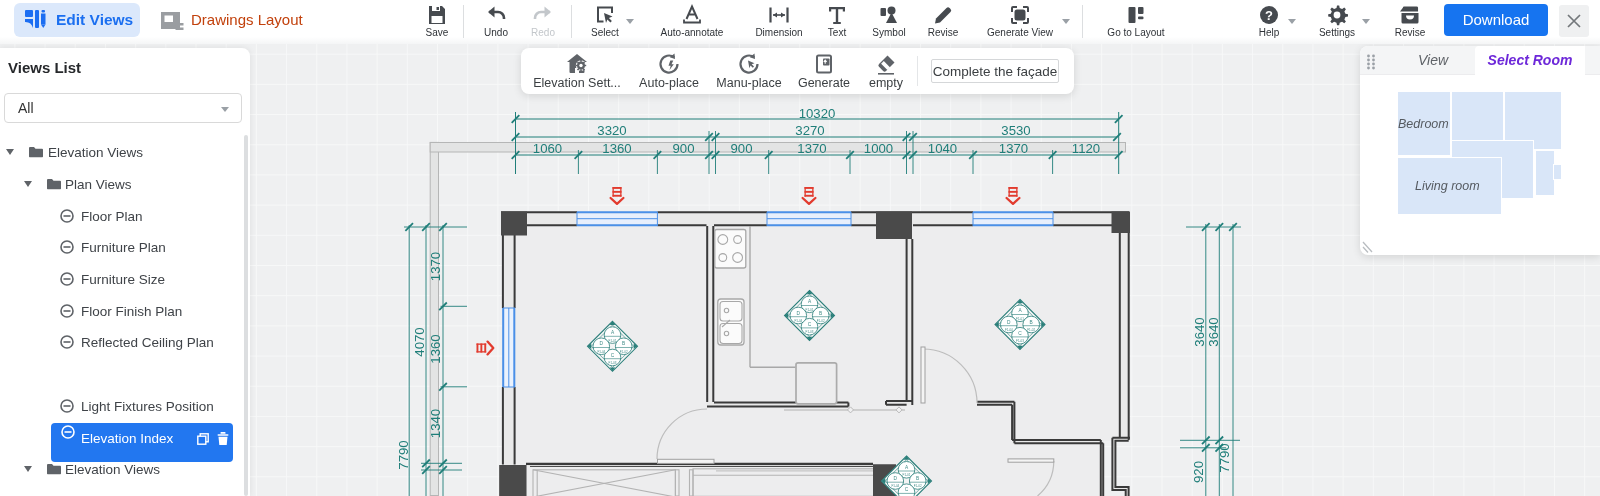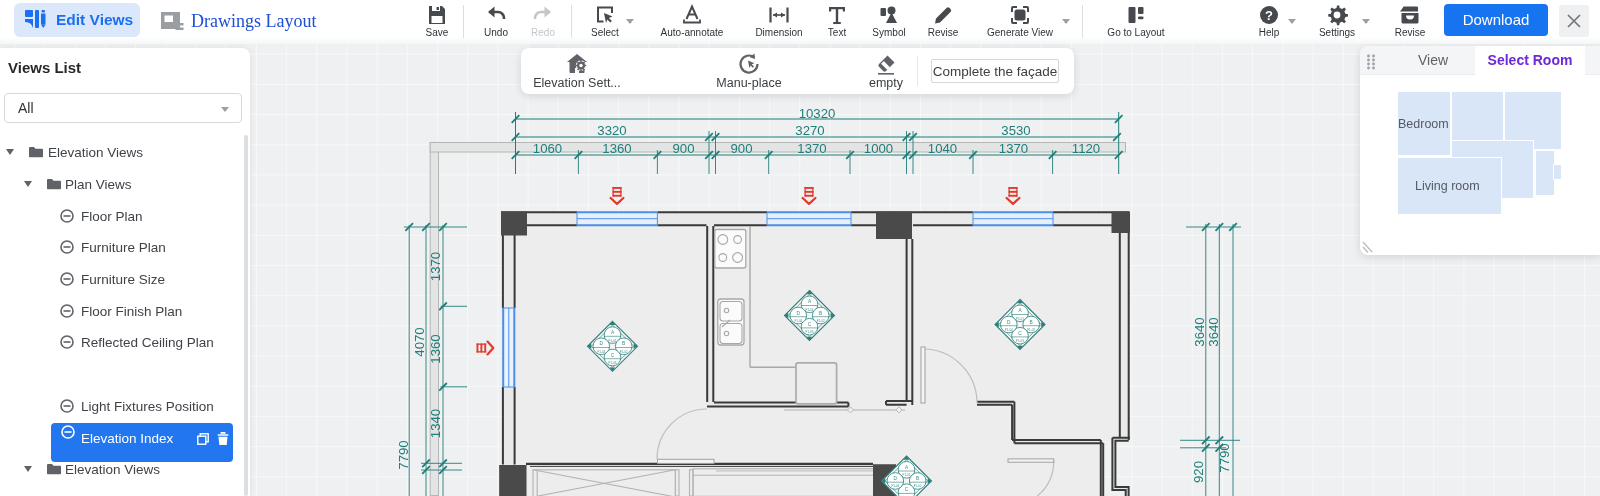--- a/index.html
+++ b/index.html
@@ -9,21 +9,21 @@
   background-color:#eff0f1;
   background-image:linear-gradient(#f7f8f8 1px, transparent 1px), linear-gradient(90deg,#f7f8f8 1px, transparent 1px);
   background-size:30.2px 30.2px; background-position:14.4px 9.7px; }
 #plan { position:absolute; left:0; top:0; width:1600px; height:496px; }
 
 #topbar { position:absolute; left:0; top:0; width:1600px; height:44px; background:#fff; z-index:30; }
 #topbar .shade { position:absolute; left:0; top:37px; width:1600px; height:7px; background:linear-gradient(#fff,#f4f5f6); }
 .pill { position:absolute; left:14px; top:3px; width:126px; height:34px; background:#dbe8fb; border-radius:6px; }
 .pill .txt { position:absolute; left:42px; top:8px; font-size:15.5px; font-weight:bold; color:#1b6ff0; }
 .dlab { position:absolute; left:161px; top:0; height:44px; }
-.dlab .txt { position:absolute; left:30px; top:11px; font-size:18px; color:#1d4ed8; white-space:nowrap;font-family:Liberation Serif, serif; }
+.dlab .txt { position:absolute; left:30px; top:11px; font-size:15px; color:#c2410c; white-space:nowrap; }
 .tool { position:absolute; top:0; width:70px; height:44px; text-align:center; }
 .tool .ic { position:absolute; left:50%; top:4px; transform:translateX(-50%); width:22px; height:22px; }
 .tool .lb { position:absolute; left:50%; top:27px; transform:translateX(-50%); font-size:10px; color:#2f3338; white-space:nowrap; }
 .tool .lb.dis { color:#c3c7cb; }
 .tdiv { position:absolute; top:5px; width:1px; height:33px; background:#dcdee0; }
 .caret { position:absolute; width:0; height:0; border-left:4px solid transparent; border-right:4px solid transparent; border-top:5px solid #9aa0a6; }
 #dl { position:absolute; left:1444px; top:4px; width:104px; height:32px; background:#1674f0; border-radius:4px; color:#fff; font-size:15px; text-align:center; line-height:32px; }
 #closeb { position:absolute; left:1559px; top:5px; width:30px; height:32px; background:#eff0f1; border-radius:3px; }
 
 #sidebar { position:absolute; left:0; top:48px; width:250px; height:448px; background:#fff; border-radius:0 8px 0 0; box-shadow:0 0 6px rgba(0,0,0,.08); z-index:20; }
@@ -38,21 +38,21 @@
 .lnk { position:absolute; top:50%; transform:translateY(-50%); width:14px; height:14px; }
 #selrow { position:absolute; left:51px; top:375px; width:182px; height:39px; background:#2277f0; border-radius:4px; z-index:2; }
 
 #subbar { position:absolute; left:521px; top:48px; width:553px; height:46px; background:#fff; border-radius:8px; box-shadow:0 2px 8px rgba(0,0,0,.12); z-index:25; }
 .stool { position:absolute; top:0; height:46px; text-align:center; }
 .stool .ic { position:absolute; left:50%; top:5px; transform:translateX(-50%); width:22px; height:22px; }
 .stool .lb { position:absolute; left:50%; top:28px; transform:translateX(-50%); font-size:12.5px; color:#3c4043; white-space:nowrap; }
 #sdiv { position:absolute; left:396px; top:8px; width:1px; height:30px; background:#e4e6e8; }
 #facade { position:absolute; left:410px; top:11px; width:128px; height:24px; border:1px solid #d5d7d9; border-radius:2px; font-size:13.5px; color:#3c4043; text-align:center; line-height:23px; }
 
-#rpanel { position:absolute; left:1360px; top:46px; width:240px; height:209px; background:#fff; border-radius:8px 0 0 8px; box-shadow:0 2px 8px rgba(0,0,0,.12); z-index:20; overflow:hidden; }
+#rpanel { position:absolute; left:1360px; top:46px; width:240px; height:209px; background:#fff; border-radius:8px 0 0 8px; box-shadow:0 2px 8px rgba(0,0,0,.12); z-index:20; overflow:hidden;font-style:italic; }
 #rtabs { position:absolute; left:0; top:0; width:240px; height:29px; background:#f4f5f6; border-bottom:1px solid #ececee; }
 #rtabs .t1 { position:absolute; left:28px; top:0; width:90px; height:29px; font-size:14px; color:#5f6368; text-align:center; line-height:29px; }
 #rtabs .t2 { position:absolute; left:115px; top:0; width:110px; height:29px; background:#fff; font-size:14px; color:#6d28d9; font-weight:bold; text-align:center; line-height:29px; border-radius:4px 0 0 0; }
 .mroom { position:absolute; background:#d9e6f8; box-shadow:0 0 0 1px #fff; }
 .mlab { position:absolute; font-size:12.5px; color:#555a60; white-space:nowrap; }
 </style>
 </head>
 <body>
 <div id="stage">
   <div id="canvas"></div>
@@ -573,27 +573,45 @@
             <path d="M11 1 L21 9 h-2.5 V19 a1 1 0 0 1 -1 1 H13 v-5 h-4 v5 H4.5 a1 1 0 0 1 -1 -1 V9 H1 z" fill-rule="evenodd"></path>
             <circle cx="15" cy="12.5" r="4.6" fill="#5f6368" stroke="#fff" stroke-width="1.2"></circle>
             <circle cx="15" cy="12.5" r="1.7" fill="#fff"></circle>
             <g stroke="#5f6368" stroke-width="1.6">
               <path d="M15 6.8 v2 M15 16.2 v2 M9.8 12.5 h2 M18.2 12.5 h2 M11.5 9 l1.4 1.4 M17.1 15.6 l1.4 1.4 M18.5 9 l-1.4 1.4 M12.9 15.6 l-1.4 1.4"></path>
             </g>
           </g>
         </svg>
       <div class="lb">Elevation Sett...</div>
     </div>
+    <div class="stool" style="left:108px;width:80px">
+      <svg class="ic" viewBox="0 0 22 22">
+          <path fill="none" stroke="#5f6368" stroke-width="2.2" d="M19.5 11 a8.5 8.5 0 1 1 -3.2 -6.6"></path>
+          <path fill="#5f6368" d="M16.5 0.5 l0.5 5.5 -5.2 -1.8 z"></path>
+          <path fill="#5f6368" d="M12.3 7.5 l-1.8 5.2 h2.2 l-1.2 4.3 4.3 -5.8 h-2.3 l1.8 -3.7 z"></path>
+        </svg>
+      <div class="lb">Auto-place</div>
+    </div>
     <div class="stool" style="left:186px;width:84px">
       <svg class="ic" viewBox="0 0 22 22">
           <path fill="none" stroke="#5f6368" stroke-width="2.2" d="M19.5 11 a8.5 8.5 0 1 1 -3.2 -6.6"></path>
           <path fill="#5f6368" d="M16.5 0.5 l0.5 5.5 -5.2 -1.8 z"></path>
           <path fill="#5f6368" d="M10 7.5 l6.5 2.7 -2.8 1.1 2.3 2.3 -1.2 1.2 -2.3 -2.3 -1.1 2.8 z"></path>
         </svg>
       <div class="lb">Manu-place</div>
+    </div>
+    <div class="stool" style="left:268px;width:70px">
+      <svg class="ic" viewBox="0 0 22 22">
+          <g stroke="#5f6368" fill="none" stroke-width="2">
+            <rect x="4" y="2.5" width="14" height="17" rx="1.5"></rect>
+            <rect x="10" y="5.5" width="6.5" height="7" fill="#5f6368" stroke="none" rx="0.8"></rect>
+            <path d="M12.2 7.2 v3.6 M10.8 8.8 l1.4 -1.6 1.4 1.6" stroke="#fff" stroke-width="1.1"></path>
+          </g>
+        </svg>
+      <div class="lb">Generate</div>
     </div>
     <div class="stool" style="left:335px;width:60px">
       <svg class="ic" viewBox="0 0 22 22">
           <g fill="#5f6368">
             <path d="M12.5 2.5 l7 7 -8.5 8.5 a2 2 0 0 1 -2.8 0 l-4.2 -4.2 a2 2 0 0 1 0 -2.8 z"></path>
             <path d="M3 20 h16 v1.6 H3 z"></path>
           </g>
           <path fill="#fff" d="M8.2 7.5 l6.3 6.3 -2.7 2.7 -6.3 -6.3 z" transform="translate(0.6,0.6)"></path>
         </svg>
       <div class="lb">empty</div>

